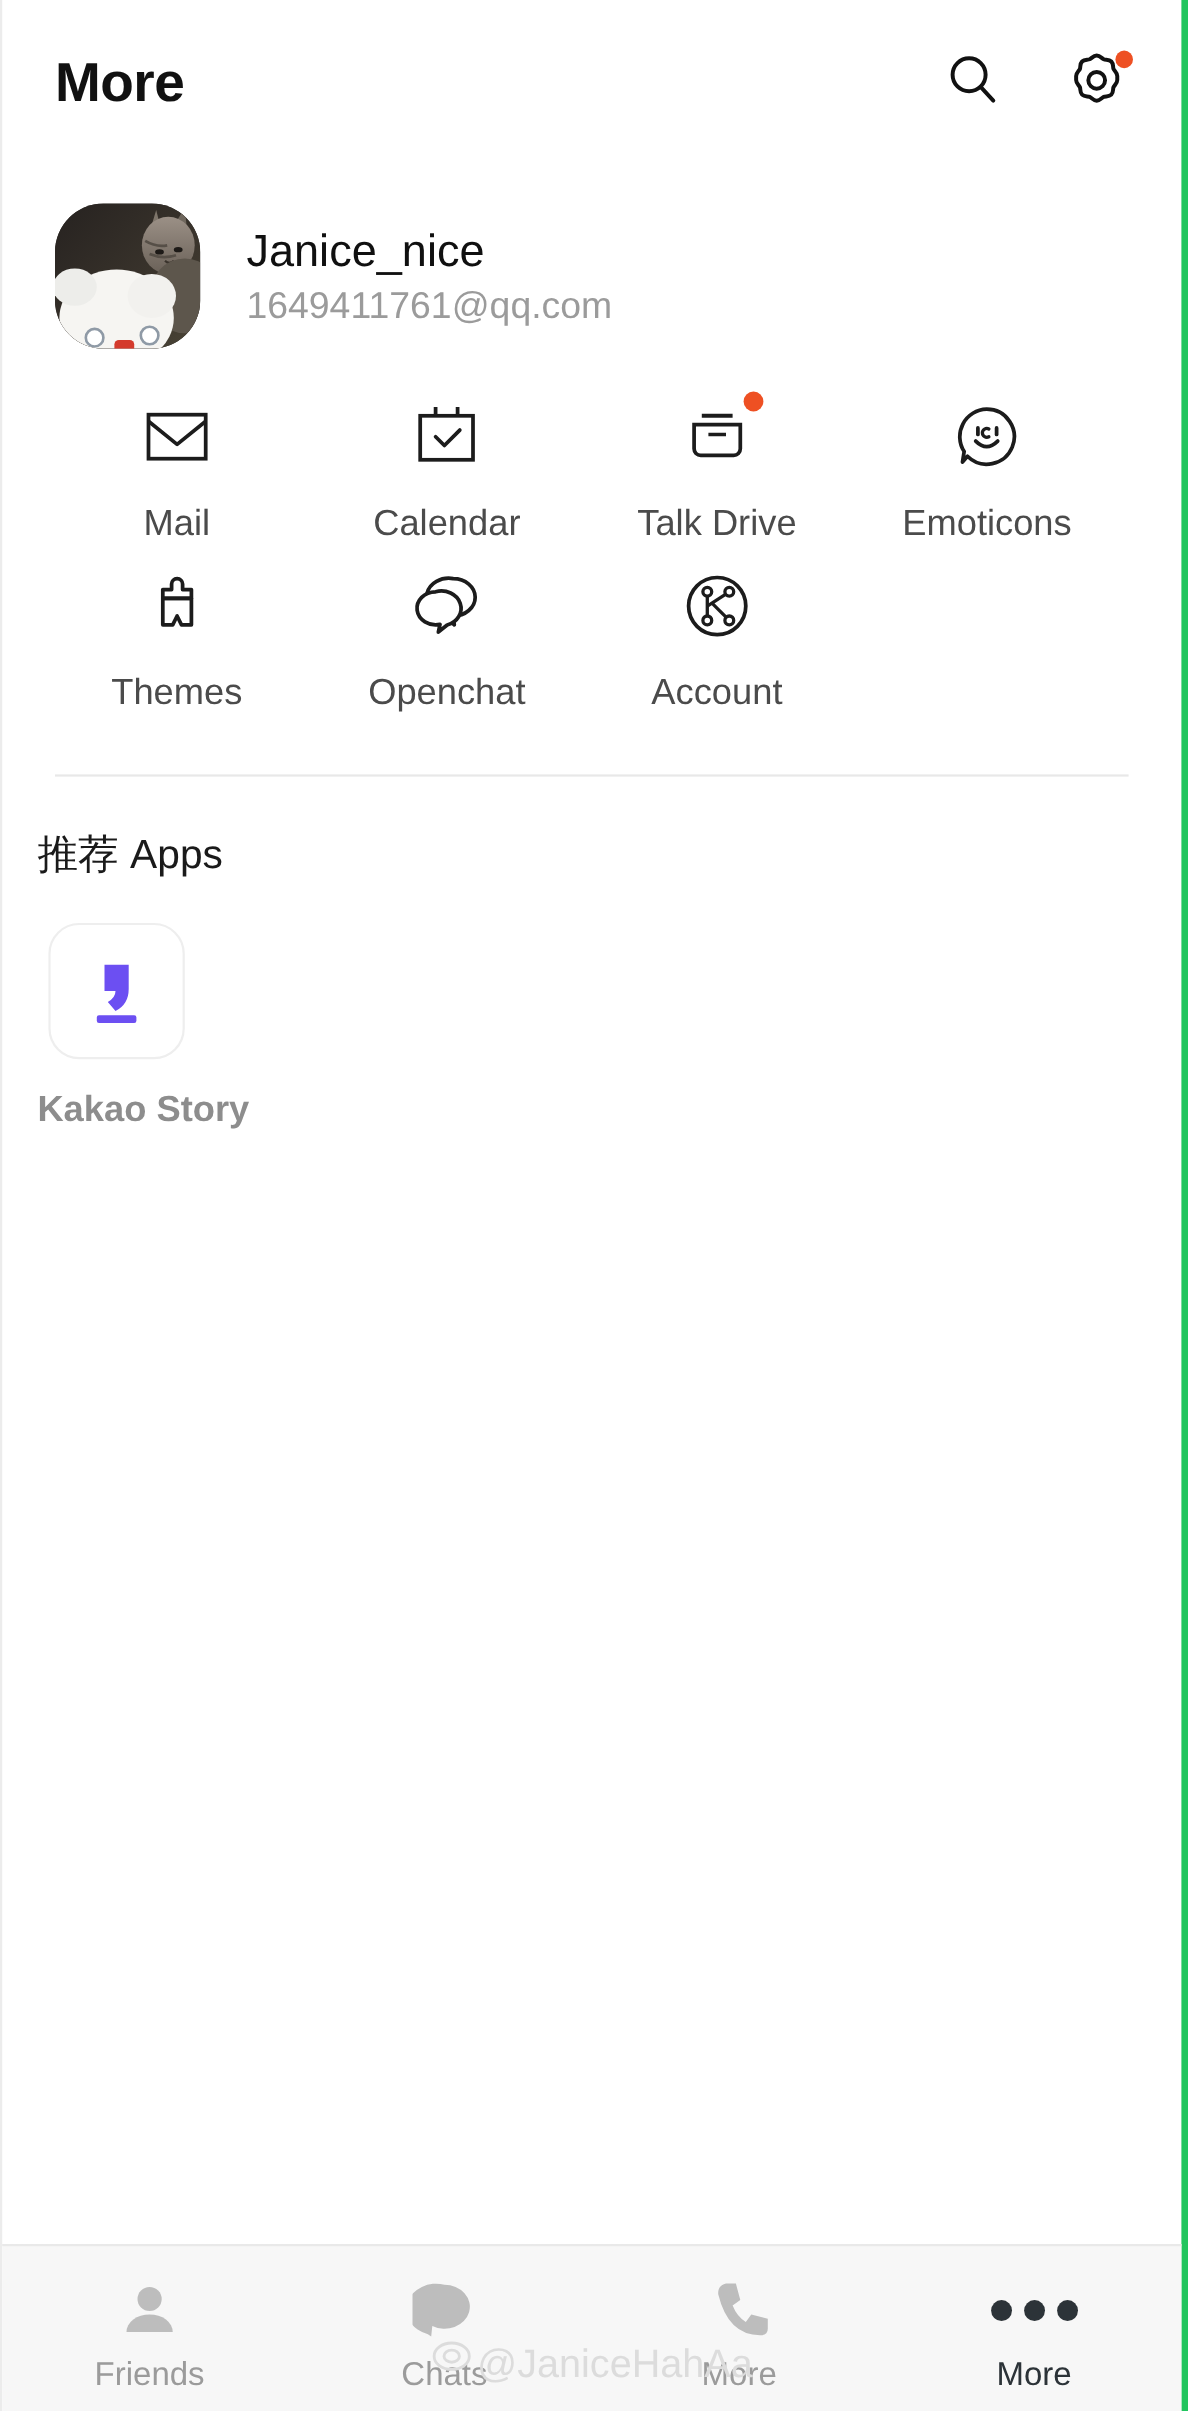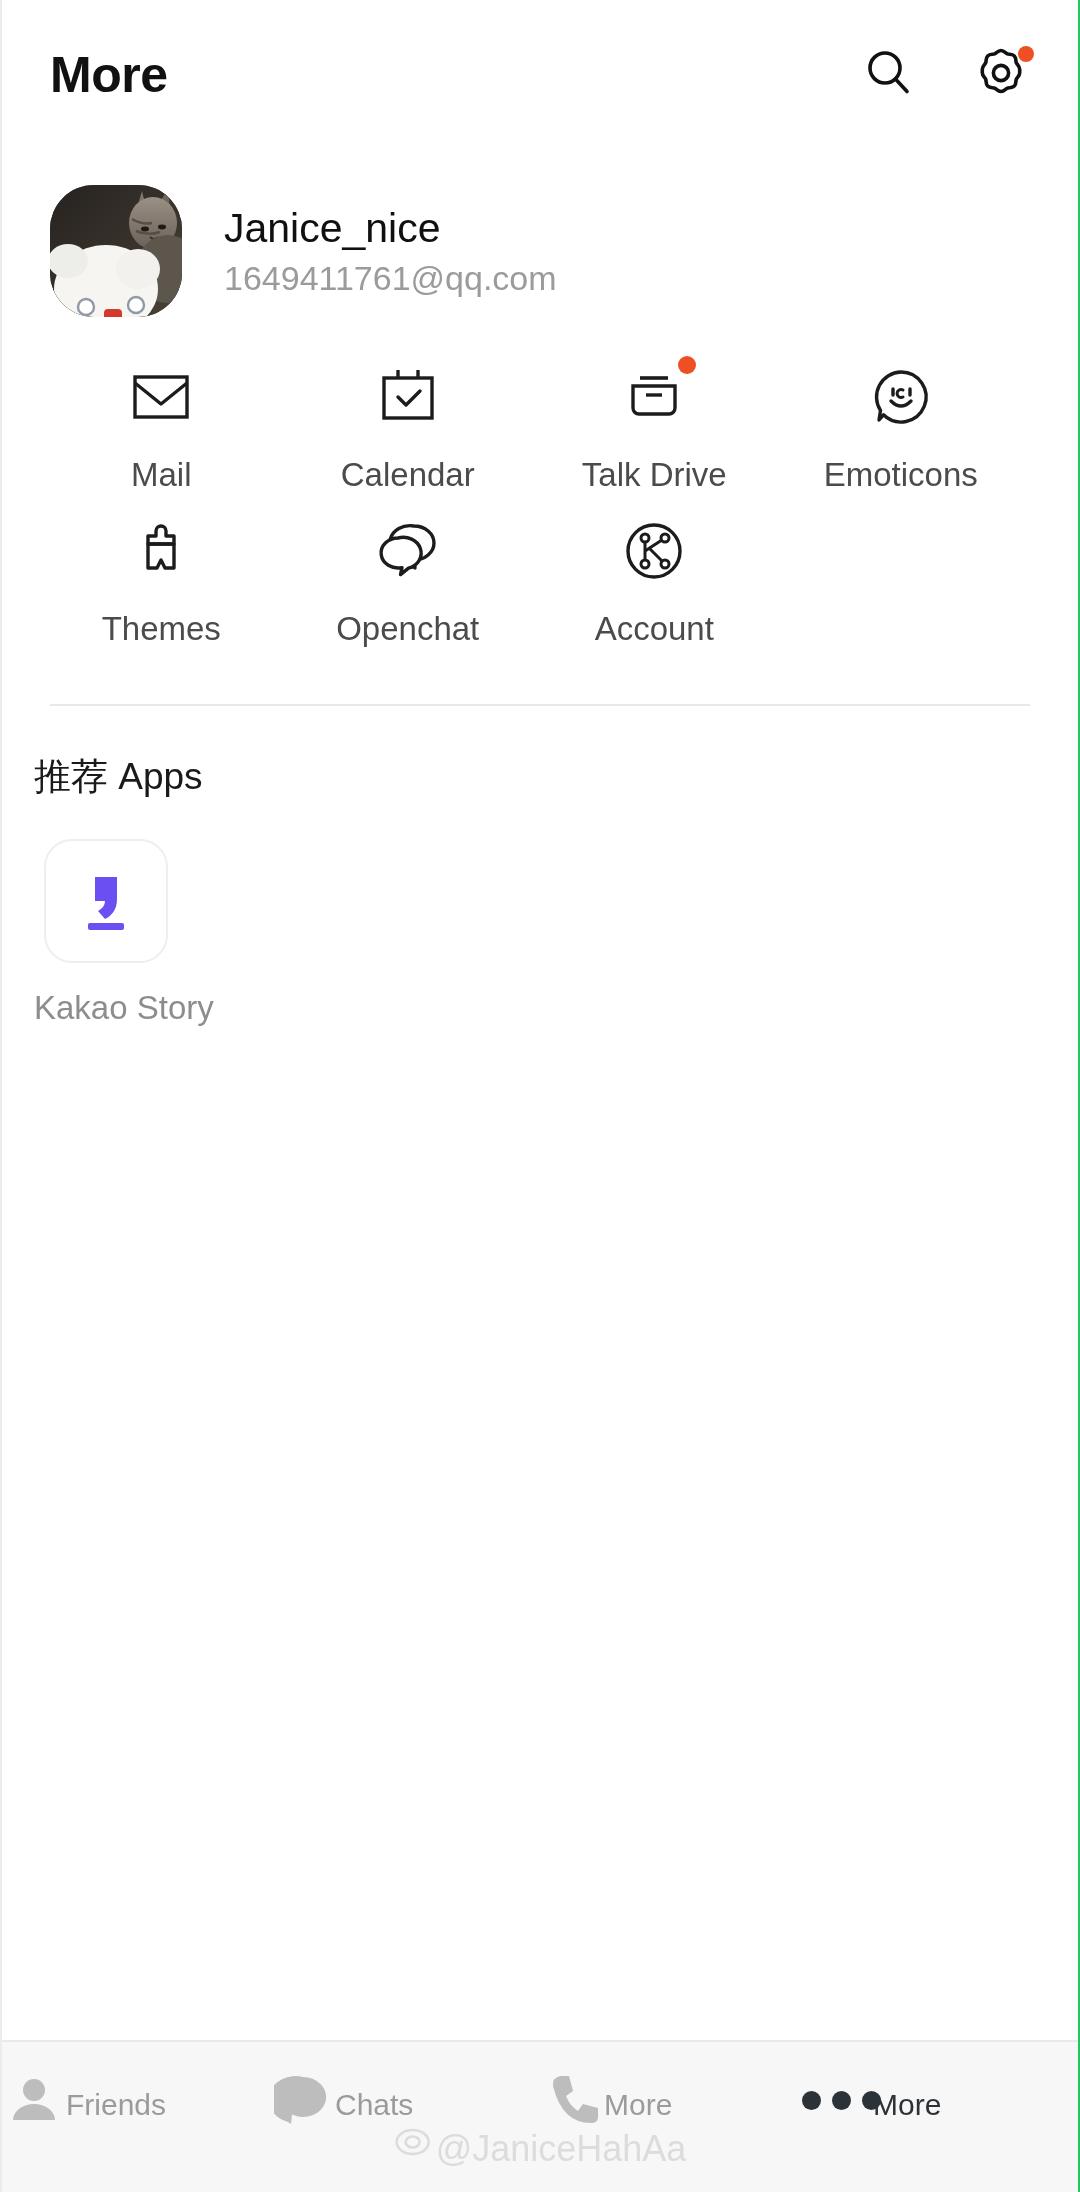--- a/index.html
+++ b/index.html
@@ -12,21 +12,21 @@
     background: #ffffff;
     font-family: "Liberation Sans", "DejaVu Sans", sans-serif;
     overflow: hidden;
     position: relative;
   }
   .phone {
     position: absolute;
     inset: 0;
     background: #ffffff;
     border-left: 2px solid #ececec;
-    border-right: 2px solid #22c55e;
+    border-right: 6px solid #22c55e;
     box-sizing: border-box;
     display: flex;
     flex-direction: column;
   }
 
   
   .header {
     height: 150px;
     flex: 0 0 150px;
     display: flex;
@@ -154,20 +154,21 @@
   }
   .apps-title {
     font-size: 37px;
     color: #1a1a1a;
     line-height: 1;
   }
   .apps-row {
     margin-top: 44px;
     display: flex;
     gap: 30px;
+    font-weight: bold;
   }
   .app-item {
     width: 144px;
     display: flex;
     flex-direction: column;
     align-items: flex-start;
   }
   .app-tile {
     width: 124px;
     height: 124px;
@@ -197,21 +198,21 @@
     border-top: 2px solid #e9e9e9;
     display: flex;
     align-items: flex-start;
     box-sizing: border-box;
     padding-top: 26px;
     position: relative;
   }
   .nav-item {
     flex: 1 1 25%;
     display: flex;
-    flex-direction: row;
+    flex-direction: column;
     align-items: center;
   }
   .nav-icon {
     width: 64px;
     height: 64px;
     display: flex;
     align-items: center;
     justify-content: center;
   }
   .nav-label {

